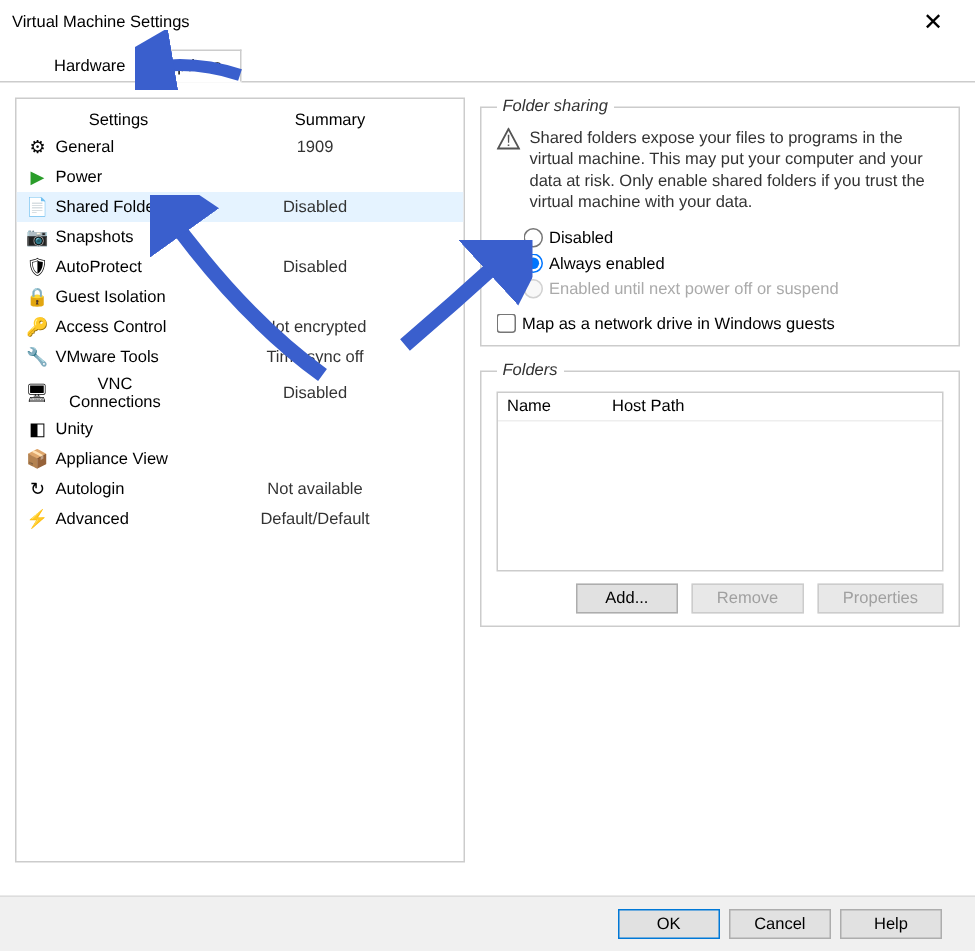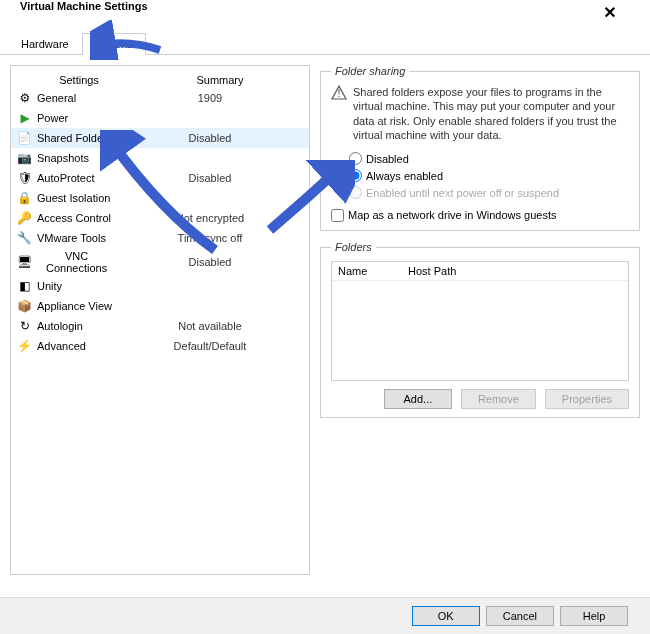--- a/index.html
+++ b/index.html
@@ -1,22 +1,22 @@
 <!DOCTYPE html>
 <html><head>
   <meta charset="utf-8">
   <style>
     * { box-sizing: border-box; font-family: 'Segoe UI', Tahoma, sans-serif; font-size: 11px; }
     body { margin: 0; padding: 0; background: #fff; width: 650px; height: 634px; overflow: hidden; position: relative; }
     
-    .titlebar { height: 30px; display: flex; align-items: flex-start; padding: 0 20px; font-size: 12px; font-weight: bold; }
+    .titlebar { height: 30px; display: flex; align-items: center; padding: 0 8px; font-size: 12px; }
     .titlebar-title { flex: 1; }
     .close-btn { width: 40px; height: 24px; display: flex; align-items: center; justify-content: center; font-size: 16px; cursor: default; }
     
-    .tabs { display: flex; padding-left: 8px; margin-top: 2px; border-bottom: 1px solid #ccc; }
+    .tabs { display: flex; padding-left: 23px; margin-top: 2px; border-bottom: 1px solid #ccc; }
     .tab { padding: 4px 12px; border: 1px solid transparent; cursor: default; position: relative; top: 1px; }
     .tab.active { background: #fff; border: 1px solid #ccc; border-bottom: 1px solid #fff; }
     
     .content { display: flex; padding: 10px; gap: 10px; height: 530px; }
     
     .left-panel { width: 300px; border: 1px solid #ccc; padding: 6px 0; overflow: hidden; text-align: center; }
     .list-header { display: flex; padding: 2px 8px; font-size: 11px; }
     .list-header .col1 { width: 120px; }
     .list-header .col2 { flex: 1; }
     
@@ -32,21 +32,21 @@
     legend { padding: 0 4px; color: #333; font-style: italic; }
     
     .warning { display: flex; gap: 6px; margin-bottom: 8px; }
     .warning-icon { width: 16px; height: 16px; flex-shrink: 0; }
     .warning-text { font-size: 11px; color: #333; line-height: 1.3; }
     
     .radio-row { display: flex; align-items: center; gap: 4px; padding: 2px 0 2px 18px; }
     .radio-row.disabled { color: #aaa; }
     .radio-row input[type="radio"] { margin: 0; }
     
-    .checkbox-row { display: flex; gap: 4px; margin-top: 8px; }
+    .checkbox-row { display: flex; align-items: center; gap: 4px; margin-top: 8px; }
     .checkbox-row input[type="checkbox"] { margin: 0; }
     
     .folders-list { border: 1px solid #ccc; height: 120px; background: #fff; }
     .folders-header { display: flex; padding: 3px 6px; border-bottom: 1px solid #eee; }
     .folders-header .fcol1 { width: 70px; }
     .folders-header .fcol2 { flex: 1; }
     
     .folder-buttons { display: flex; justify-content: flex-end; gap: 9px; margin-top: 8px; }
     
     .btn { background: #e1e1e1; border: 1px solid #adadad; padding: 3px 16px; cursor: default; font-size: 11px; min-width: 68px; text-align: center; }

